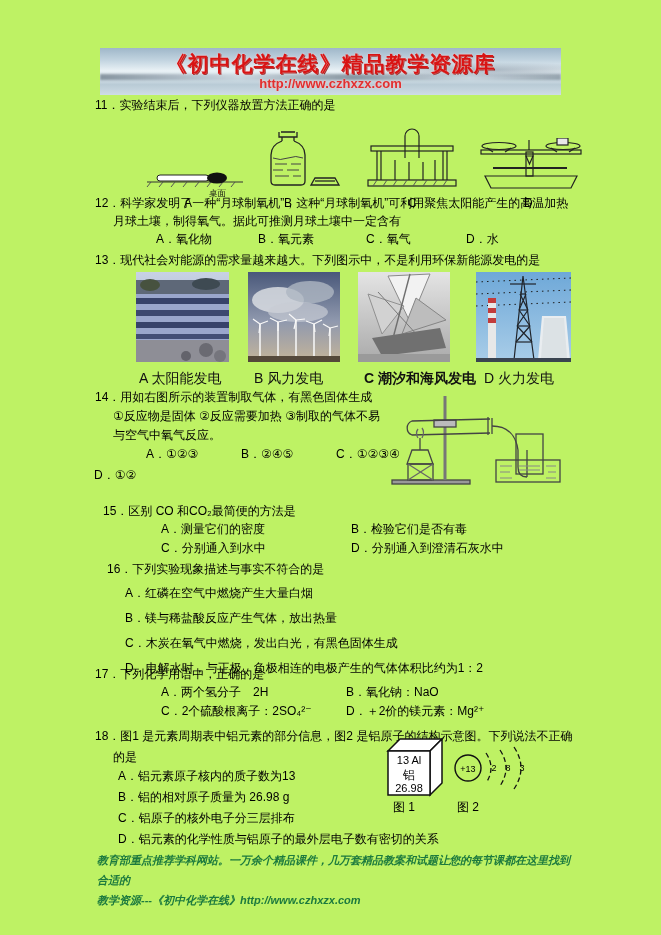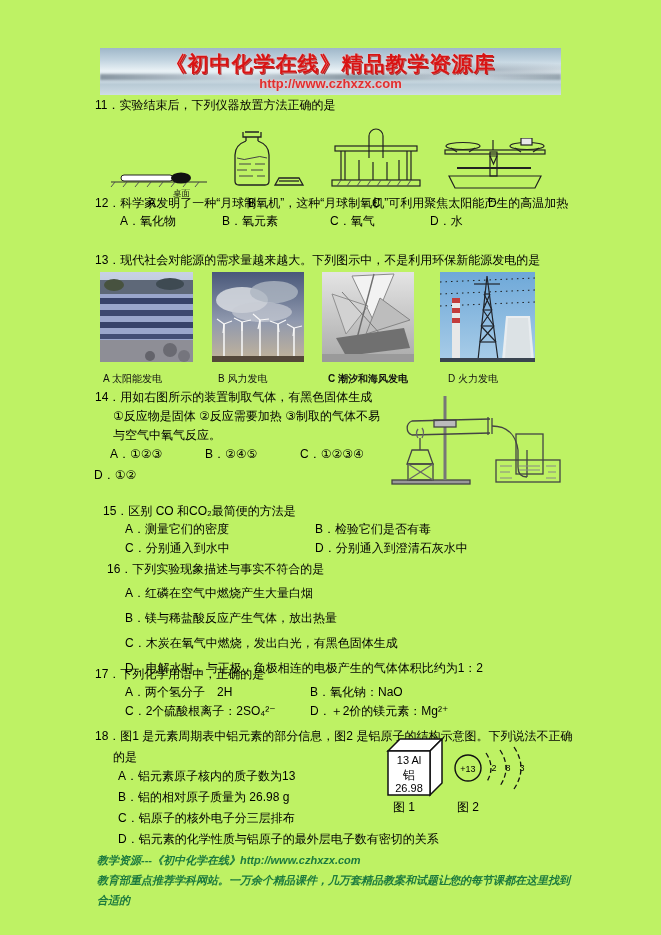--- a/index.html
+++ b/index.html
@@ -15,24 +15,24 @@
   .banner:after{content:"";position:absolute;left:250px;top:14px;width:220px;height:16px;
     background:radial-gradient(ellipse at 60% 50%,rgba(90,110,130,.45),rgba(90,110,130,0) 70%);}
   .banner-title{position:absolute;left:0;top:4px;width:100%;text-align:center;
     font-family:"Liberation Serif","DejaVu Serif",serif;font-weight:bold;font-size:21px;line-height:24px;
     color:#d81414;text-shadow:0 0 2px #ffd5d5,1px 1px 0 #8f0d0d;letter-spacing:1px;z-index:2;}
   .banner-url{position:absolute;left:0;top:26px;width:100%;text-align:center;font-weight:bold;
     font-size:13px;line-height:20px;color:#e03030;text-shadow:0 0 2px #ffc9c9;z-index:2;}
 
   .q{position:absolute;left:95px;width:472px;}
   .stem{white-space:nowrap;}
-  .row{position:relative;}
+  .row{position:relative;margin-left:36px;}
   .optline span{position:absolute;white-space:nowrap;}
   .figlabel{position:absolute;font-size:12px;}
-  .caption{position:absolute;font-size:10px;line-height:11px;white-space:nowrap;color:#111;}
+  .caption{position:absolute;font-size:14px;line-height:11px;white-space:nowrap;color:#111;}
   .vopts div{white-space:nowrap;}
 
   .q14-text{width:305px;}
   .q16 .vopts div{height:25px;}
   .q18 .vopts div{height:21px;}
 
   .photo{position:absolute;top:0;border:0;}
   .footer{position:absolute;left:97px;top:850px;width:474px;font-size:11px;line-height:20px;
     font-style:italic;font-weight:bold;color:#1c7a3e;}
   svg{display:block;}
@@ -133,20 +133,21 @@
       </svg>
       <span class="figlabel" style="left:53px;top:80px;">A</span>
       <span class="figlabel" style="left:153px;top:80px;">B</span>
       <span class="figlabel" style="left:277px;top:80px;">C</span>
       <span class="figlabel" style="left:393px;top:80px;">D</span>
     </div>
   </div>
 
   <div class="q" style="top:194px;">
     <div class="stem"><span>12．</span><span>科学家发明了一种“月球制氧机”，这种“月球制氧机”可利用聚焦太阳能产生的高温加热</span></div>
+    <div class="stem" style="padding-left:18px;">月球土壤，制得氧气。据此可推测月球土壤中一定含有</div>
     <div class="row optline" style="height:19px;">
       <span style="left:25px;">A．氧化物</span>
       <span style="left:127px;">B．氧元素</span>
       <span style="left:235px;">C．氧气</span>
       <span style="left:335px;">D．水</span>
     </div>
   </div>
 
   <div class="q" style="top:251px;">
     <div class="stem"><span>13．</span><span>现代社会对能源的需求量越来越大。下列图示中，不是利用环保新能源发电的是</span></div>
@@ -367,17 +368,17 @@
       </g>
       <text x="41" y="27" font-size="9" text-anchor="middle">2</text>
       <text x="55" y="27" font-size="9" text-anchor="middle">8</text>
       <text x="69" y="27" font-size="9" text-anchor="middle">3</text>
     </svg>
     <span class="abs" style="left:298px;top:72px;">图 1</span>
     <span class="abs" style="left:362px;top:72px;">图 2</span>
   </div>
 
   <div class="footer">
+    <div>教育部重点推荐学科网站。一万余个精品课件，几万套精品教案和试题让您的每节课都在这里找到合适的</div>
     <div>教学资源---《初中化学在线》http://www.czhxzx.com</div>
-    <div>教育部重点推荐学科网站。一万余个精品课件，几万套精品教案和试题让您的每节课都在这里找到合适的</div>
   </div>
 
 </div>
 
 </body></html>

